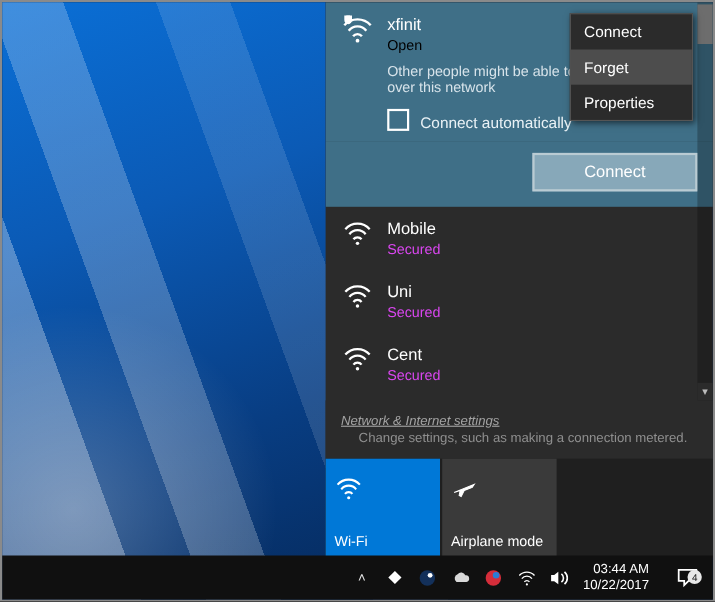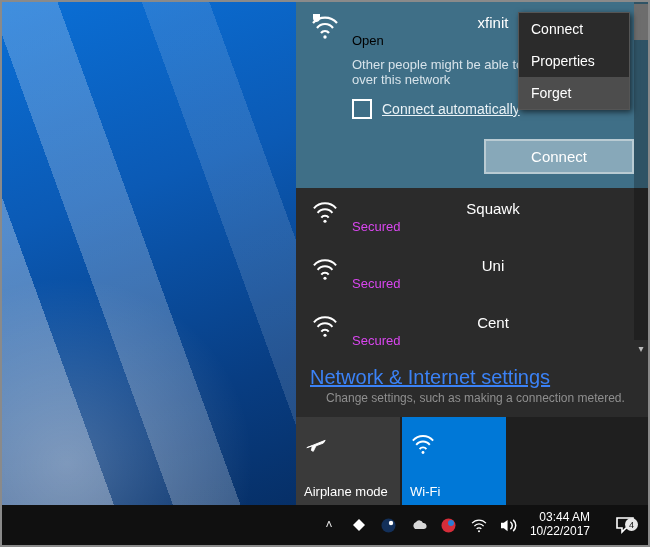--- a/index.html
+++ b/index.html
@@ -22,37 +22,37 @@
   .flyout-list {
     flex: 1 1 auto; position: relative;
     display: flex; flex-direction: column;
     overflow: hidden;
   }
 
   .network { display: flex; gap: 12px; padding: 12px 14px 10px 14px; }
   .network.selected { background: #3f6f87; }
   .network .icon-holder { width: 30px; flex: none; display:flex; justify-content:center; }
   .network .body { flex: 1 1 auto; }
-  .net-name { font-size: 15px; color: #ffffff; line-height: 1.25; text-align: center; }
+  .net-name { font-size: 15px; color: #ffffff; line-height: 1.25; }
   .net-sub { font-size: 13px; color: #d946ef; line-height: 1.25; }
   .network.selected .net-sub { color: #000000; }
   .net-warn { color: #d7e3ea; margin-top: 8px; font-size: 13px; }
 
-  .auto-row { display:flex; align-items:center; gap:10px; margin-top:12px; color:#eaf2f6; font-size:14px;text-decoration:underline; }
+  .auto-row { display:flex; align-items:flex-end; gap:10px; margin-top:12px; color:#eaf2f6; font-size:14px; }
   .chk { width:20px; height:20px; border: 2px solid #ffffff; background: transparent; display:inline-block; }
 
   .connect-row { padding: 10px 14px 14px 14px; background:#3f6f87; }
   .connect-btn {
     display:block; width: 150px; margin-left:auto;
     background: #87a8b9; border: 2px solid #b9cbd3; color:#fff;
     text-align:center; padding:7px 0; font-size:15px;
   }
 
   .settings-link-area { padding: 10px 14px 12px 14px; background:#2b2b2b; }
-  .settings-link { font-size:20px; color:#3b82f6; text-decoration: underline; cursor:pointer; display:inline-block; }
+  .settings-link { font-size:12px; color:#a3a3a3; text-decoration: underline; cursor:pointer; display:inline-block;font-style:italic; }
   .settings-sub { font-size:12px; color:#8f8f8f; margin-top:2px;margin-left:16px; }
 
   .tiles { display:flex; height:90px; background:#1f1f1f; }
   .tile { flex: 0 0 104px; height:90px; background:#3a3a3a; margin-right:2px;
           display:flex; flex-direction:column; justify-content:flex-start; padding:8px 8px; color:#fff; font-size:13px; }
   .tile:last-child { margin-right:0; }
   .tile.active { background:#0078d7; }
   .tile-label { margin-top:auto; }
   .tile-icon-wrap { height:38px; display:flex; align-items:center; }
 
@@ -128,21 +128,21 @@
       <div class="network">
         <div class="icon-holder">
           <svg class="wifi-svg" width="26" height="24" viewBox="0 0 28 26">
             <path d="M2 9 A16 16 0 0 1 26 9"></path>
               <path d="M6 14 A10 10 0 0 1 22 14"></path>
               <path d="M10 19 A5 5 0 0 1 18 19"></path>
               <circle cx="14" cy="23" r="1.7" fill="#fff" stroke="none"></circle>
           </svg>
         </div>
         <div class="body">
-          <div class="net-name">Squawk</div>
+          <div class="net-name">Mobile</div>
           <div class="net-sub">Secured</div>
         </div>
       </div>
 
       <div class="network">
         <div class="icon-holder">
           <svg class="wifi-svg" width="26" height="24" viewBox="0 0 28 26">
             <path d="M2 9 A16 16 0 0 1 26 9"></path>
               <path d="M6 14 A10 10 0 0 1 22 14"></path>
               <path d="M10 19 A5 5 0 0 1 18 19"></path>
@@ -170,50 +170,50 @@
         </div>
       </div>
 
       <div class="scrollbar">
         <div class="scroll-thumb"></div>
         <div class="scroll-arrow">▾</div>
       </div>
 
       <div class="ctx-menu">
         <div class="ctx-item">Connect</div>
+        <div class="ctx-item hover">Forget</div>
         <div class="ctx-item">Properties</div>
-        <div class="ctx-item hover">Forget</div>
       </div>
 
     </div>
 
     <div class="settings-link-area">
       <span class="settings-link">Network &amp; Internet settings</span>
       <div class="settings-sub">Change settings, such as making a connection metered.</div>
     </div>
 
     <div class="tiles">
+      <div class="tile active">
+        <div class="tile-icon-wrap">
+          <svg class="wifi-svg" width="26" height="22" viewBox="0 0 28 26">
+            <path d="M2 9 A16 16 0 0 1 26 9"></path>
+              <path d="M6 14 A10 10 0 0 1 22 14"></path>
+              <path d="M10 19 A5 5 0 0 1 18 19"></path>
+              <circle cx="14" cy="23" r="1.7" fill="#fff" stroke="none"></circle>
+          </svg>
+        </div>
+        <div class="tile-label">Wi-Fi</div>
+      </div>
       <div class="tile">
         <div class="tile-icon-wrap">
           <svg class="airplane-svg" width="24" height="22" viewBox="0 0 24 24">
             <path d="M2 16 L22 8 L20 11 L12 14 L9 20 L7 19 L8 14 Z"></path>
           </svg>
         </div>
         <div class="tile-label">Airplane mode</div>
-      </div>
-      <div class="tile active">
-        <div class="tile-icon-wrap">
-          <svg class="wifi-svg" width="26" height="22" viewBox="0 0 28 26">
-            <path d="M2 9 A16 16 0 0 1 26 9"></path>
-              <path d="M6 14 A10 10 0 0 1 22 14"></path>
-              <path d="M10 19 A5 5 0 0 1 18 19"></path>
-              <circle cx="14" cy="23" r="1.7" fill="#fff" stroke="none"></circle>
-          </svg>
-        </div>
-        <div class="tile-label">Wi-Fi</div>
       </div>
     </div>
   </div>
 
   <div class="taskbar">
     <div class="tray">
       <div class="ic">˄</div>
       <div class="ic">
         <svg width="14" height="14" viewBox="0 0 14 14">
             <path d="M7 1 L13 7 L7 13 L1 7 Z" fill="#fff"></path>

